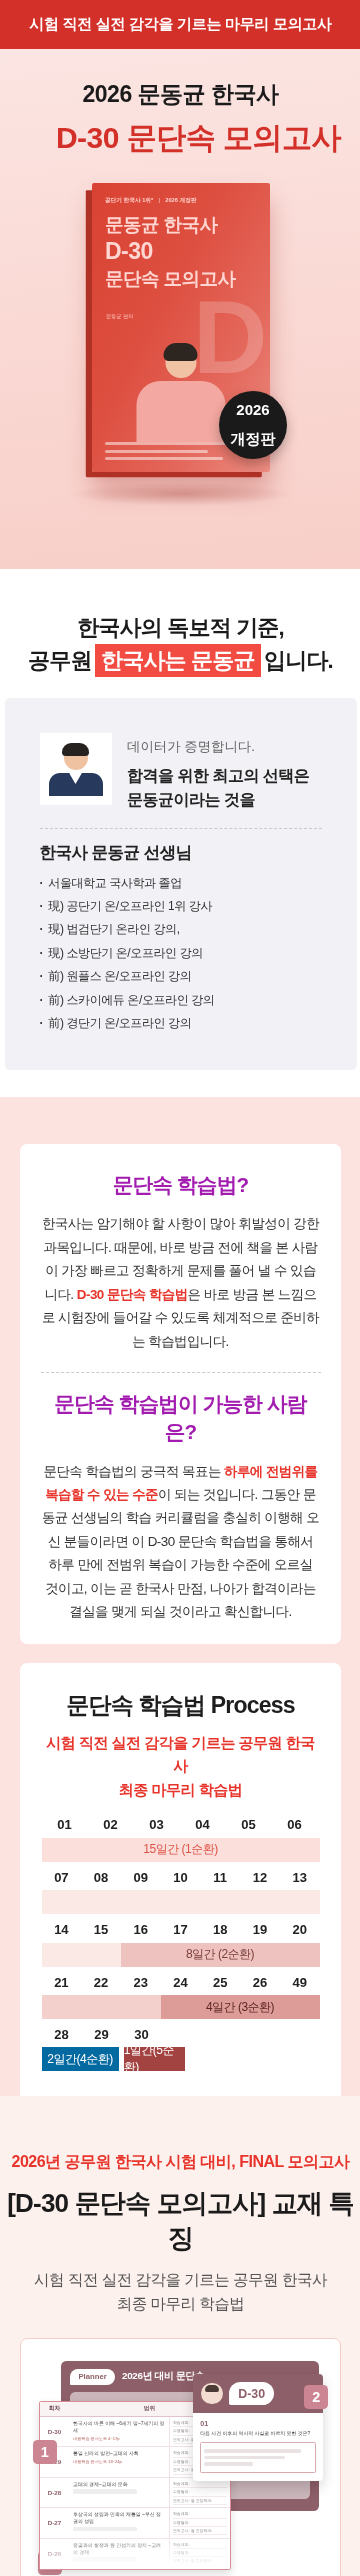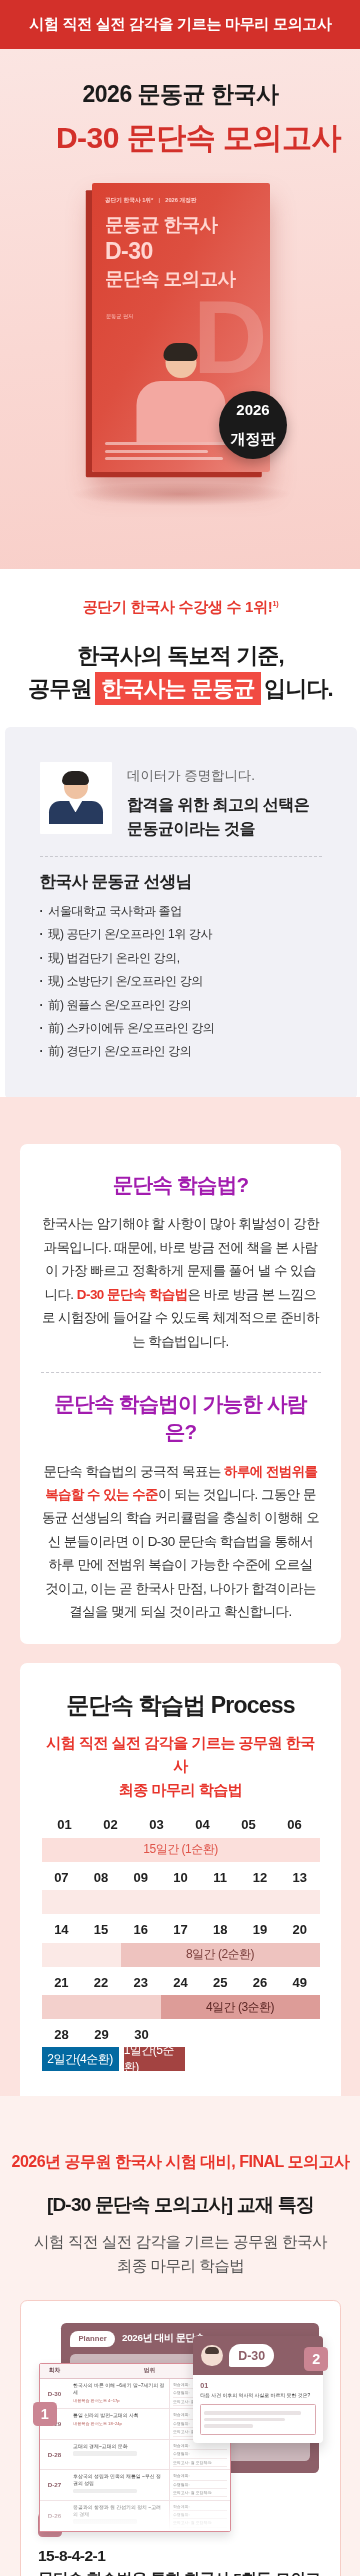--- a/index.html
+++ b/index.html
@@ -87,21 +87,21 @@
   .c2{background:#eec3bf;color:#7c403d;}
   .c2cont{background:#f3d0cc;}
   .c3{background:#dd9c98;color:#5e2826;}
   .c4{background:#0369a1;color:#fff;}
   .c5{background:#a34341;color:#fff;}
   .mcard-closing{font-size:13px !important;line-height:1.7 !important;margin-top:20.6px !important;}
 
   
   .features{height:1257px;background:#fdf1ee;padding-top:56px;text-align:center;}
   .f-kicker{font-size:16px;color:#e8352c;font-weight:bold;letter-spacing:-0.5px;}
-  .f-title{font-size:19px;font-weight:800;color:#1b1b1b;margin-top:19px;letter-spacing:-0.8px;}
+  .f-title{font-size:26px;font-weight:800;color:#1b1b1b;margin-top:13px;letter-spacing:-0.8px;}
   .f-sub{margin-top:12.4px;font-size:15.5px;color:#555;line-height:1.55;letter-spacing:-0.5px;}
   .fcard{width:285px;background:#fff;border:1px solid #f6cdc6;border-radius:7.2px;margin:21.6px auto 0;padding:16.5px 17px 17.5px;text-align:left;}
   .num-badge{width:24px;height:24px;border-radius:4.6px;background:#cb8593;color:#fff;font-size:14.4px;font-weight:800;display:flex;align-items:center;justify-content:center;margin-bottom:8.2px;}
   .item{margin-top:15.5px;}
   .item-title{font-size:15.5px;font-weight:800;color:#1f1f1f;line-height:1.45;letter-spacing:-0.5px;}
 
   
   .collageA{height:180px;position:relative;margin-bottom:5.2px;}
   .planner-panel{position:absolute;left:23px;right:4.1px;top:5.2px;height:150px;background:#8d5f68;border-radius:5.2px;padding:8.2px 9.3px;box-sizing:border-box;}
   .pl-head{display:flex;align-items:center;}
@@ -172,21 +172,20 @@
       </div>
       <div class="badge-circle">
         <b>2026</b>
         <b>개정판</b>
       </div>
     </div>
     <div class="book-shadow"></div>
   </section>
 
   <section class="intro">
-    <div class="stat-line"><span>공단기 한국사 수강생 수 1위!</span><sup>1)</sup></div>
     <div class="intro-headline">
       <div>한국사의 독보적 기준,</div>
       <div>
         <span>공무원</span><span class="hl-mark">한국사는 문동균</span><span>입니다.</span>
       </div>
     </div>
     <div class="profile-card">
       <div class="profile-top">
         <div class="photo">
           <div class="ph-head"></div>

